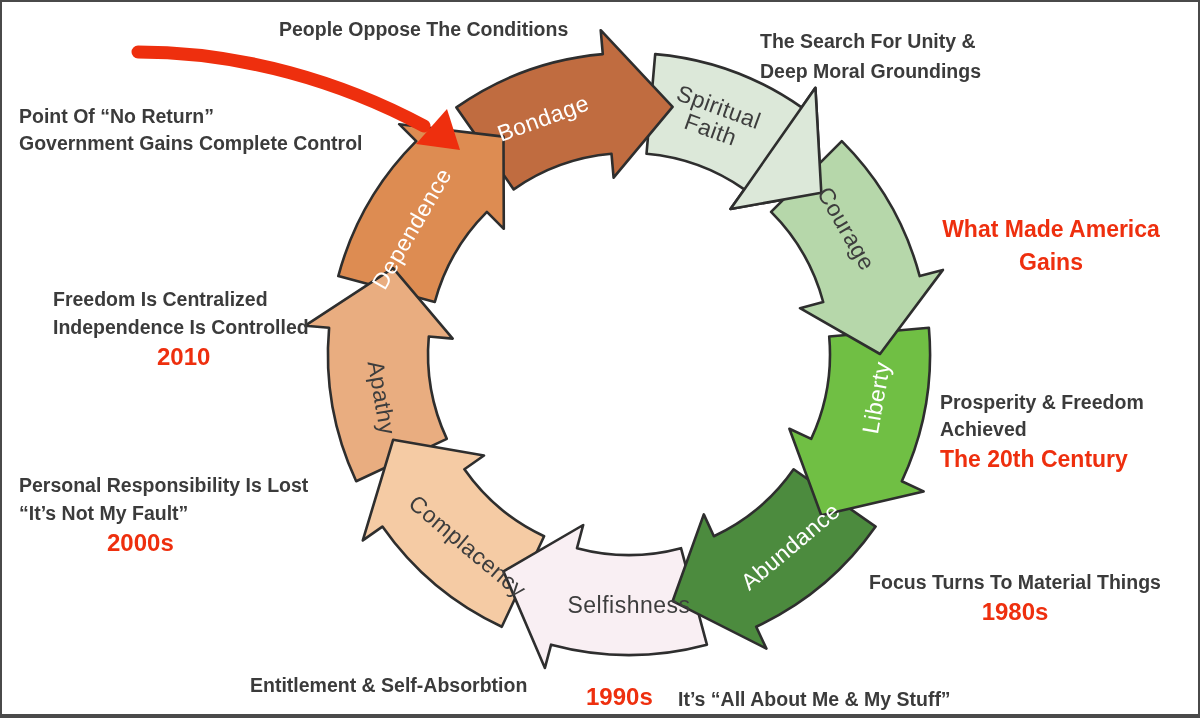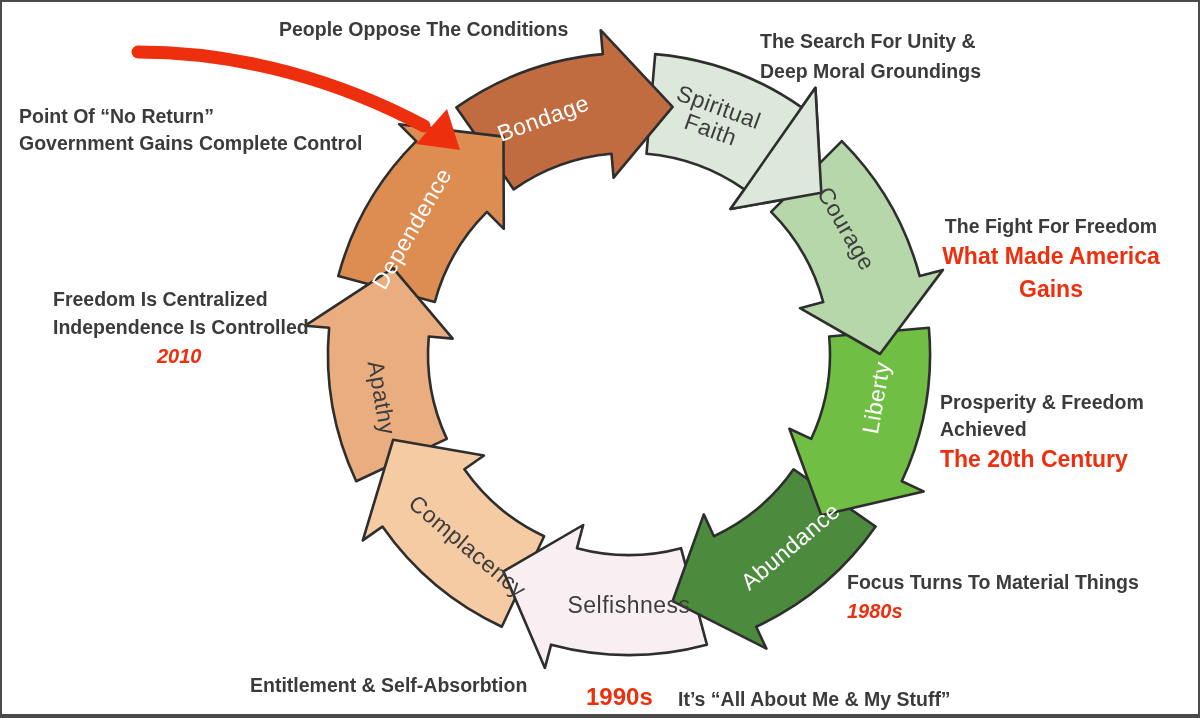--- a/index.html
+++ b/index.html
@@ -4,29 +4,29 @@
 <style>
   html,body{margin:0;padding:0;background:#888;}
   #stage{
     position:relative;width:1200px;height:718px;background:#fff;
     box-sizing:border-box;border:2px solid #4a4a4a;border-bottom-width:4px;
     font-family:"Liberation Sans","DejaVu Sans",sans-serif;overflow:hidden;
   }
   #ring-svg{position:absolute;left:0;top:0;width:1200px;height:718px;}
   .anno{position:absolute;font-weight:700;color:var(--ink);font-size:19.5px;line-height:27px;white-space:nowrap;}
   .anno .red{color:var(--red);}
-  .anno .yr{font-size:20px;line-height:31px;font-style:italic;}
+  .anno .yr{font-size:24px;line-height:31px;}
   .anno .big{font-size:23px;line-height:33px;}
   
   .a-youarehere{left:28px;top:10px;font-size:27px;letter-spacing:.5px;color:var(--red);}
   .a-people{left:277px;top:14px;}
   .a-search{left:758px;top:24px;line-height:30px;}
   .a-fight{left:918px;top:211px;width:262px;text-align:center;}
   .a-prosperity{left:938px;top:387px;}
-  .a-focus{left:845px;top:567px;width:336px;text-align:left;}
+  .a-focus{left:845px;top:567px;width:336px;text-align:center;}
   .a-allabout{left:676px;top:684px;}
   .a-1990s{left:584px;top:681px;font-size:24px;color:var(--red);}
   .a-entitlement{left:248px;top:670px;}
   .a-personal{left:17px;top:469px;line-height:28px;}
   .a-personal .ind{margin-left:88px;}
   .a-freedom{left:31px;top:283px;line-height:28px;margin-left:20px;}
   .a-freedom .ind{margin-left:104px;}
   .a-noreturn{left:17px;top:101px;}
 </style>
 </head>
@@ -60,21 +60,20 @@
 
 
   <div class="anno a-people">People Oppose The Conditions</div>
 
   <div class="anno a-search">
     <div>The Search For Unity &amp;</div>
     <div>Deep Moral Groundings</div>
   </div>
 
   <div class="anno a-fight">
-    <div>The Fight For Freedom</div>
     <div class="red big">What Made America</div>
     <div class="red big">Gains</div>
   </div>
 
   <div class="anno a-prosperity">
     <div>Prosperity &amp; Freedom</div>
     <div>Achieved</div>
     <div class="red big">The 20th Century</div>
   </div>
 
@@ -82,20 +81,25 @@
     <div>Focus Turns To Material Things</div>
     <div class="red yr">1980s</div>
   </div>
 
   <div class="anno a-allabout">It’s “All About Me &amp; My Stuff”</div>
 
   <div class="anno a-1990s">1990s</div>
 
   <div class="anno a-entitlement">Entitlement &amp; Self-Absorbtion</div>
 
+  <div class="anno a-personal">
+    <div>Personal Responsibility Is Lost</div>
+    <div>“It’s Not My Fault”</div>
+    <div class="red yr ind">2000s</div>
+  </div>
 
   <div class="anno a-freedom">
     <div>Freedom Is Centralized</div>
     <div>Independence Is Controlled</div>
     <div class="red yr ind">2010</div>
   </div>
 
   <div class="anno a-noreturn">
     <div>Point Of “No Return”</div>
     <div>Government Gains Complete Control</div>

